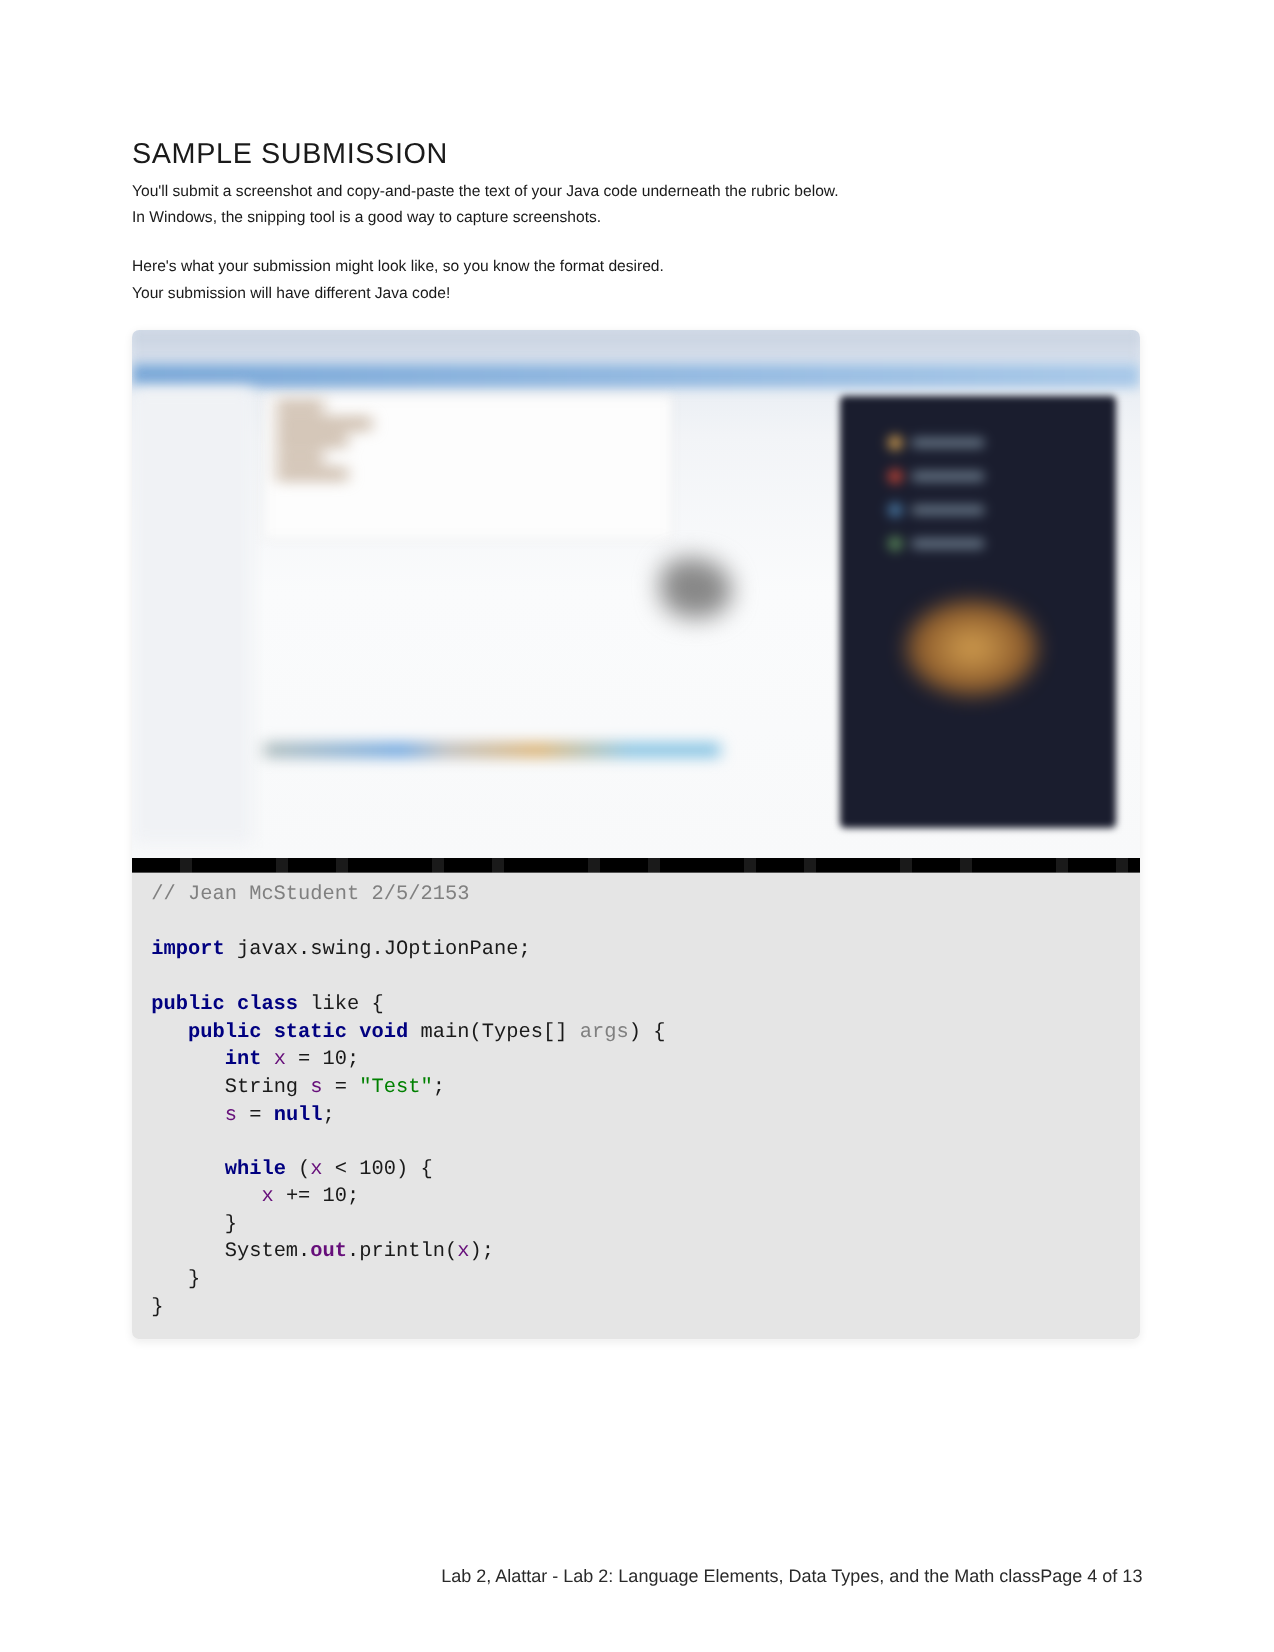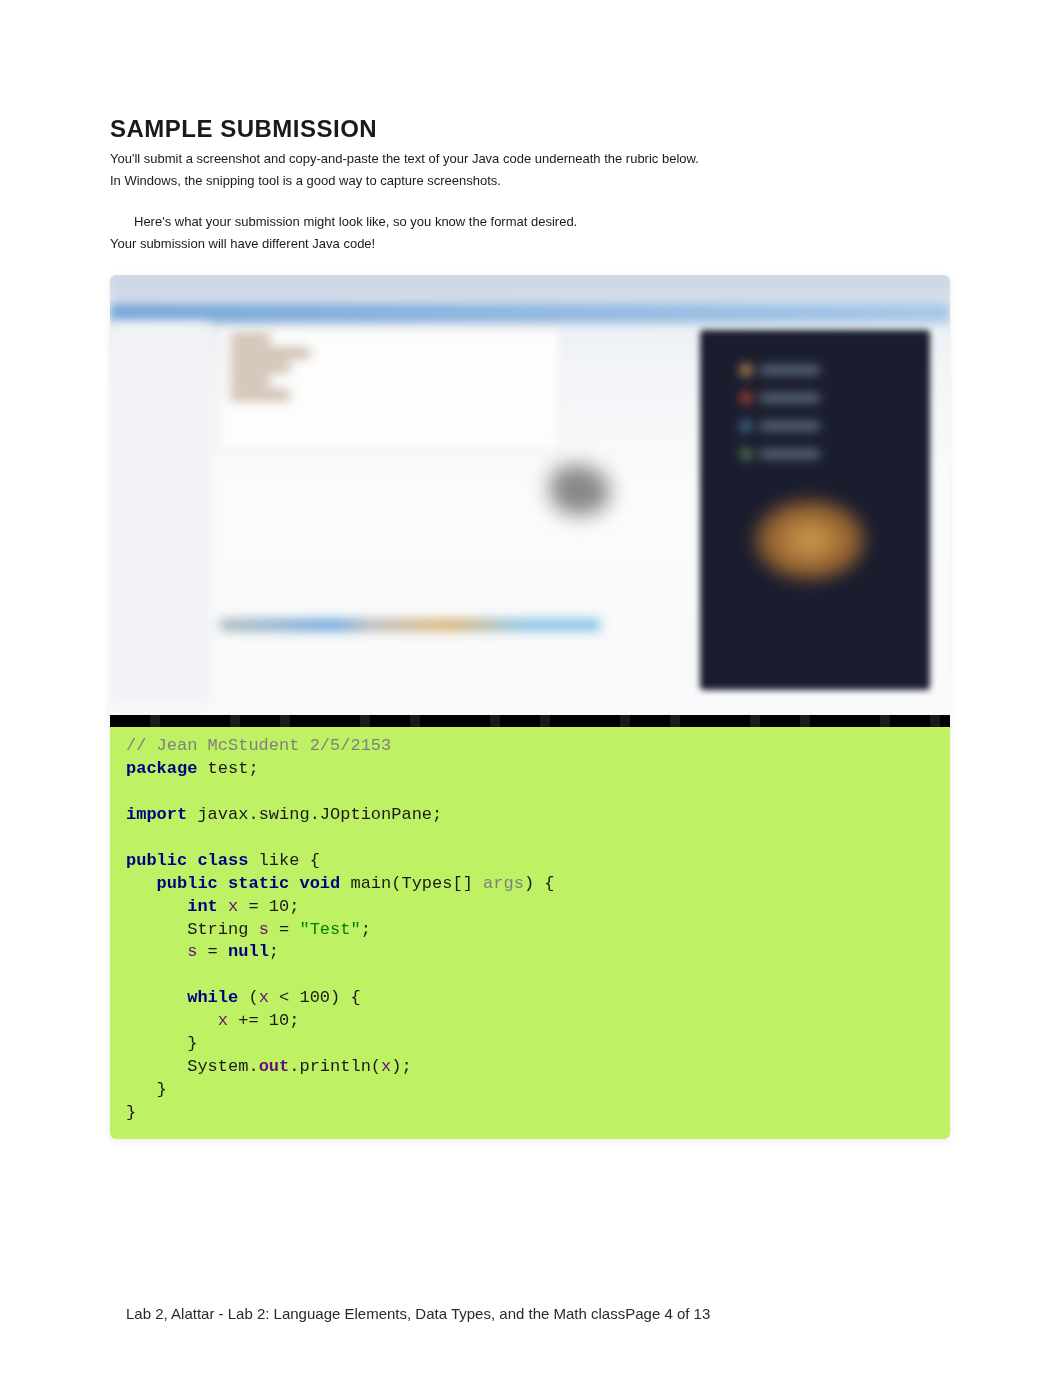--- a/index.html
+++ b/index.html
@@ -16,36 +16,35 @@
       position: relative;
       color: #1a1a1a;
     }
     
     .page-content {
       padding: 115px 110px 0 110px;
     }
     
     .heading {
       font-size: 24px;
-      font-weight: 700;
+      font-weight: 400;
       letter-spacing: 0.5px;
       margin-bottom: 6px;
       color: #1a1a1a;
     }
     
     .body-text {
       font-size: 13px;
       line-height: 1.5;
       color: #1a1a1a;
       margin-bottom: 2px;
     }
     
     .para-gap {
       margin-top: 22px;
-      margin-left: 24px;
     }
     
     .screenshot-container {
       margin-top: 22px;
       width: 840px;
       border-radius: 6px;
       overflow: hidden;
       box-shadow: 0 2px 8px rgba(0,0,0,0.08);
     }
     
@@ -192,21 +191,21 @@
       position: absolute;
       bottom: 85px;
       left: 110px;
       width: 380px;
       height: 10px;
       background: linear-gradient(to right, #9aa 0%, #4a90d9 30%, #aaa 40%, #d4a050 60%, #6bb6dd 80%);
       filter: blur(6px);
     }
     
     .code-block {
-      background: #bef264;
+      background: #e5e5e5;
       padding: 8px 16px 14px 16px;
       font-family: "Consolas", "Courier New", monospace;
       font-size: 17px;
       line-height: 1.35;
       border-top: 12px solid #000;
       position: relative;
     }
     
     .code-block::before {
       content: '';
@@ -235,21 +234,21 @@
     .cm-string { color: #008000; }
     .cm-field { color: #660e7a; font-weight: 700; }
     .cm-param { color: #808080; text-align: center; }
     
     .footer {
       position: absolute;
       bottom: 55px;
       left: 126px;
       right: 110px;
       display: flex;
-      justify-content: flex-start;
+      justify-content: flex-end;
       font-size: 15px;
       color: #2a2a2a;
     }
   </style>
 </head>
 <body>
 
 <div class="page-content">
   <h2 class="heading">SAMPLE SUBMISSION</h2>
 
@@ -280,21 +279,20 @@
           <span class="blur-dot d2"><span class="blur-dot-text"></span></span>
           <span class="blur-dot d3"><span class="blur-dot-text"></span></span>
           <span class="blur-dot d4"><span class="blur-dot-text"></span></span>
         </div>
         <div class="blur-orb"></div>
       </div>
     </div>
 
     <div class="code-block">
 <div class="code-line"><span class="cm-comment">// Jean McStudent 2/5/2153</span></div>
-<div class="code-line"><span class="cm-keyword">package</span><span class="cm-plain"> test;</span></div>
 <div class="code-line"><span>&nbsp;</span></div>
 <div class="code-line"><span class="cm-keyword">import</span><span class="cm-plain"> javax.swing.JOptionPane;</span></div>
 <div class="code-line"><span>&nbsp;</span></div>
 <div class="code-line"><span class="cm-keyword">public class</span><span class="cm-plain"> like {</span></div>
 <div class="code-line"><span class="cm-plain">   </span><span class="cm-keyword">public static void</span><span class="cm-plain"> main(Types[] </span><span class="cm-param">args</span><span class="cm-plain">) {</span></div>
 <div class="code-line"><span class="cm-plain">      </span><span class="cm-keyword">int</span><span class="cm-plain"> </span><span class="cm-var">x</span><span class="cm-plain"> = 10;</span></div>
 <div class="code-line"><span class="cm-plain">      </span><span class="cm-plain">String </span><span class="cm-var">s</span><span class="cm-plain"> = </span><span class="cm-string">"Test"</span><span class="cm-plain">;</span></div>
 <div class="code-line"><span class="cm-plain">      </span><span class="cm-var">s</span><span class="cm-plain"> = </span><span class="cm-keyword">null</span><span class="cm-plain">;</span></div>
 <div class="code-line"><span>&nbsp;</span></div>
 <div class="code-line"><span class="cm-plain">      </span><span class="cm-keyword">while</span><span class="cm-plain"> (</span><span class="cm-var">x</span><span class="cm-plain"> &lt; 100) {</span></div>

